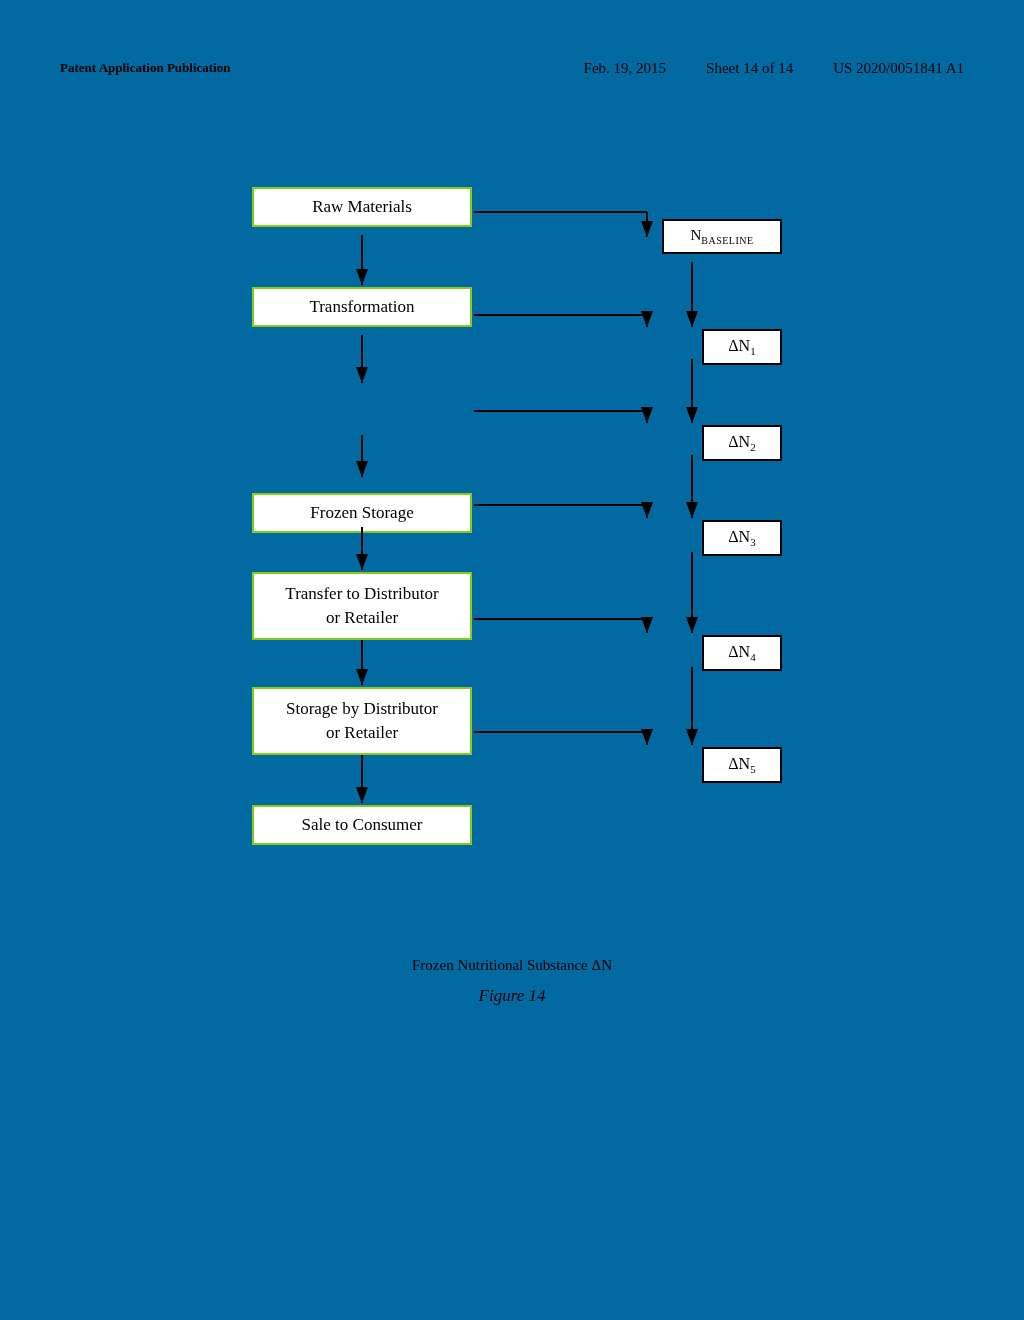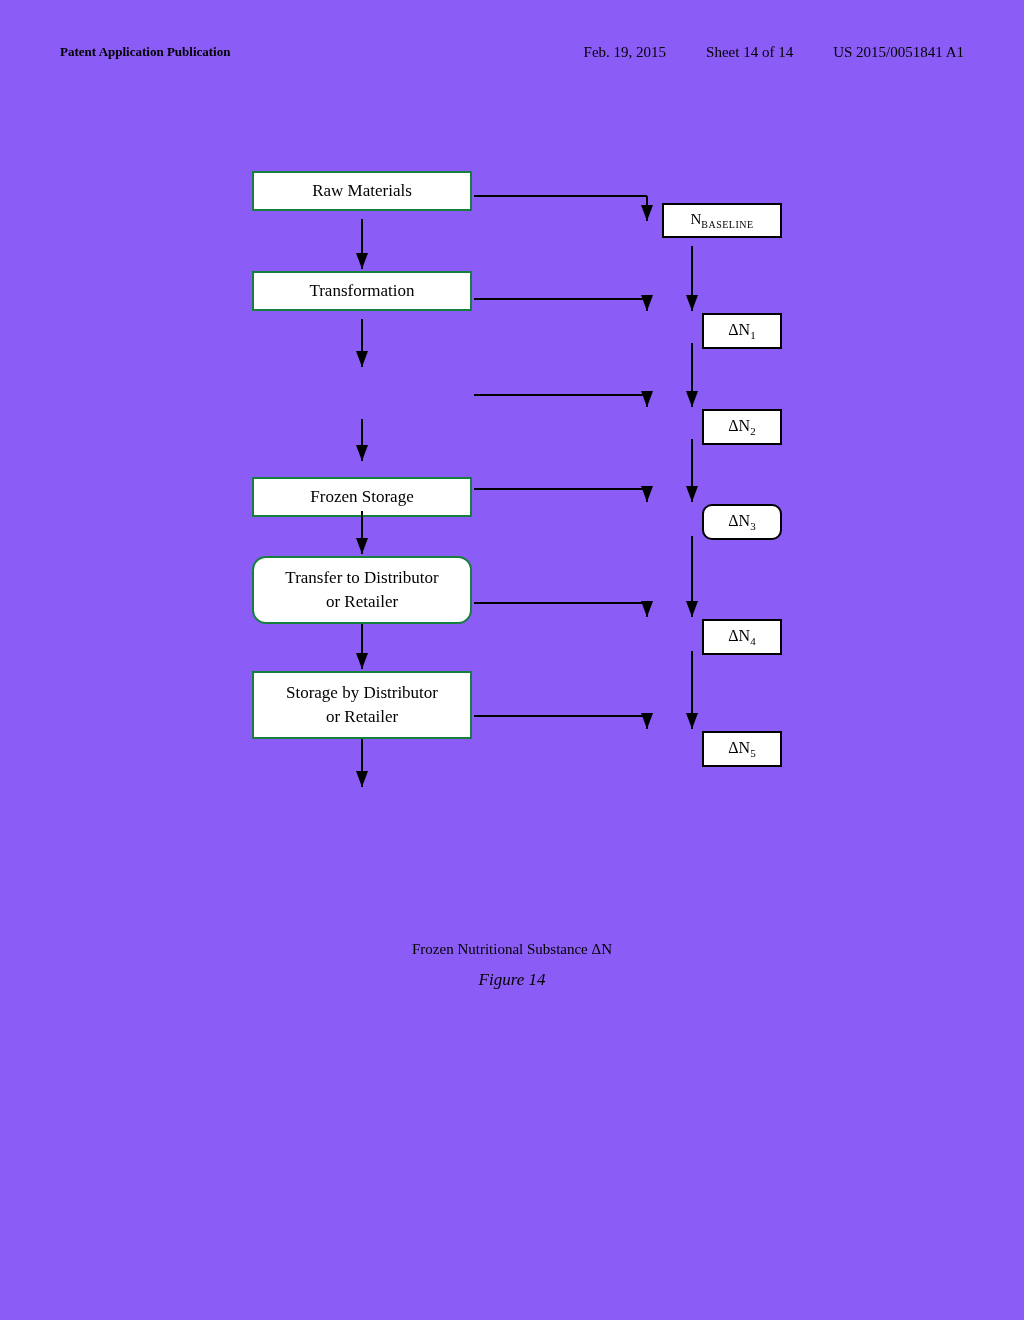--- a/index.html
+++ b/index.html
@@ -7,22 +7,22 @@
       background: #fff;
       font-family: 'Times New Roman', Times, serif;
       width: 1024px;
       min-height: 1320px;
       position: relative;
     }
 
     .page {
       width: 1024px;
       min-height: 1320px;
-      background: #8b5cf6;
-      padding: 44px 60px;
+      background: #0369a1;
+      padding: 60px 60px;
     }
 
     
     .header {
       display: flex;
       justify-content: space-between;
       align-items: flex-start;
       margin-bottom: 10px;
       font-size: 13px;
     }
@@ -49,21 +49,21 @@
     .diagram-inner {
       position: relative;
       width: 560px;
       height: 760px;
     }
 
     
     .flow-box {
       position: absolute;
       left: 20px;
-      border: 2px solid #15803d;
+      border: 2px solid #84cc16;
       padding: 8px 16px;
       font-size: 17px;
       text-align: center;
       background: #fff;
       min-width: 200px;
     }
 
     
     .right-box {
       position: absolute;
@@ -105,42 +105,43 @@
 </head>
 <body>
 
 <div class="page">
 
   <div class="header">
     <div class="header-left">Patent Application Publication</div>
     <div class="header-right">
       <span>Feb. 19, 2015</span>
       <span>Sheet 14 of 14</span>
-      <span>US 2015/0051841 A1</span>
+      <span>US 2020/0051841 A1</span>
     </div>
   </div>
 
   <div class="diagram-container">
     <div class="diagram-inner">
 
       <div class="flow-box" style="top:30px; width:220px;">Raw Materials</div>
       <div class="flow-box" style="top:130px; width:220px;">Transformation</div>
       <div class="flow-box" style="top:336px; width:220px;">Frozen Storage</div>
-      <div class="flow-box" style="top:415px; width:220px; line-height:1.4;border-radius:14px;">Transfer to Distributor<br>or Retailer</div>
+      <div class="flow-box" style="top:415px; width:220px; line-height:1.4;">Transfer to Distributor<br>or Retailer</div>
       <div class="flow-box" style="top:530px; width:220px; line-height:1.4;">Storage by Distributor<br>or Retailer</div>
+      <div class="flow-box" style="top:648px; width:220px;">Sale to Consumer</div>
 
       <div class="right-box" style="top:62px; right:10px; min-width:120px; font-size:15px;">
         N<span style="font-size:10px; vertical-align:sub; font-variant: small-caps; letter-spacing:0.5px;">BASELINE</span>
       </div>
 
       <div class="right-box" style="top:172px; right:10px; min-width:80px;">ΔN<span style="font-size:11px; vertical-align:sub;">1</span></div>
 
       <div class="right-box" style="top:268px; right:10px; min-width:80px;margin-left:16px;">ΔN<span style="font-size:11px; vertical-align:sub;">2</span></div>
 
-      <div class="right-box" style="top:363px; right:10px; min-width:80px;border-radius:10px;">ΔN<span style="font-size:11px; vertical-align:sub;">3</span></div>
+      <div class="right-box" style="top:363px; right:10px; min-width:80px;">ΔN<span style="font-size:11px; vertical-align:sub;">3</span></div>
 
       <div class="right-box" style="top:478px; right:10px; min-width:80px;">ΔN<span style="font-size:11px; vertical-align:sub;">4</span></div>
 
       <div class="right-box" style="top:590px; right:10px; min-width:80px;">ΔN<span style="font-size:11px; vertical-align:sub;">5</span></div>
 
       <svg class="diagram-svg" xmlns="http://www.w3.org/2000/svg">
         <defs>
           <marker id="arrowhead" markerWidth="8" markerHeight="6" refX="8" refY="3" orient="auto">
             <polygon points="0 0, 8 3, 0 6" fill="#000"></polygon>
           </marker>

